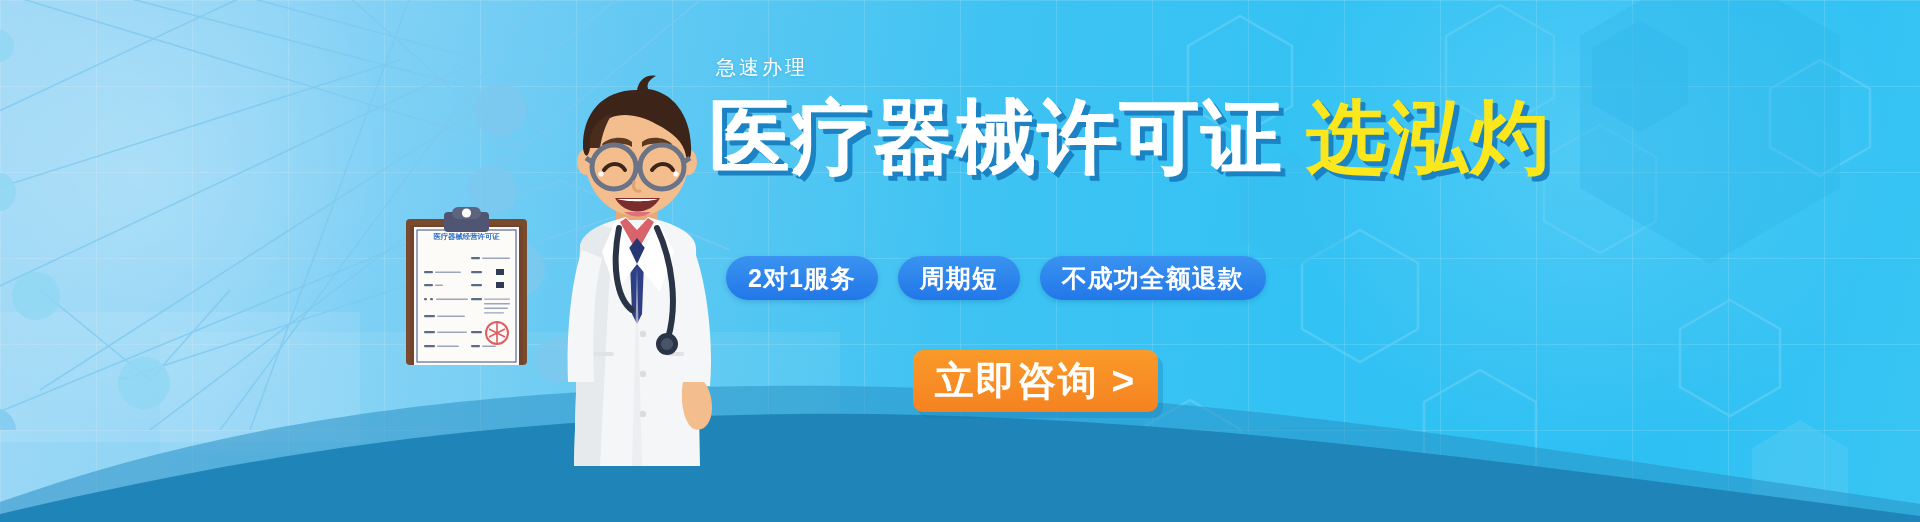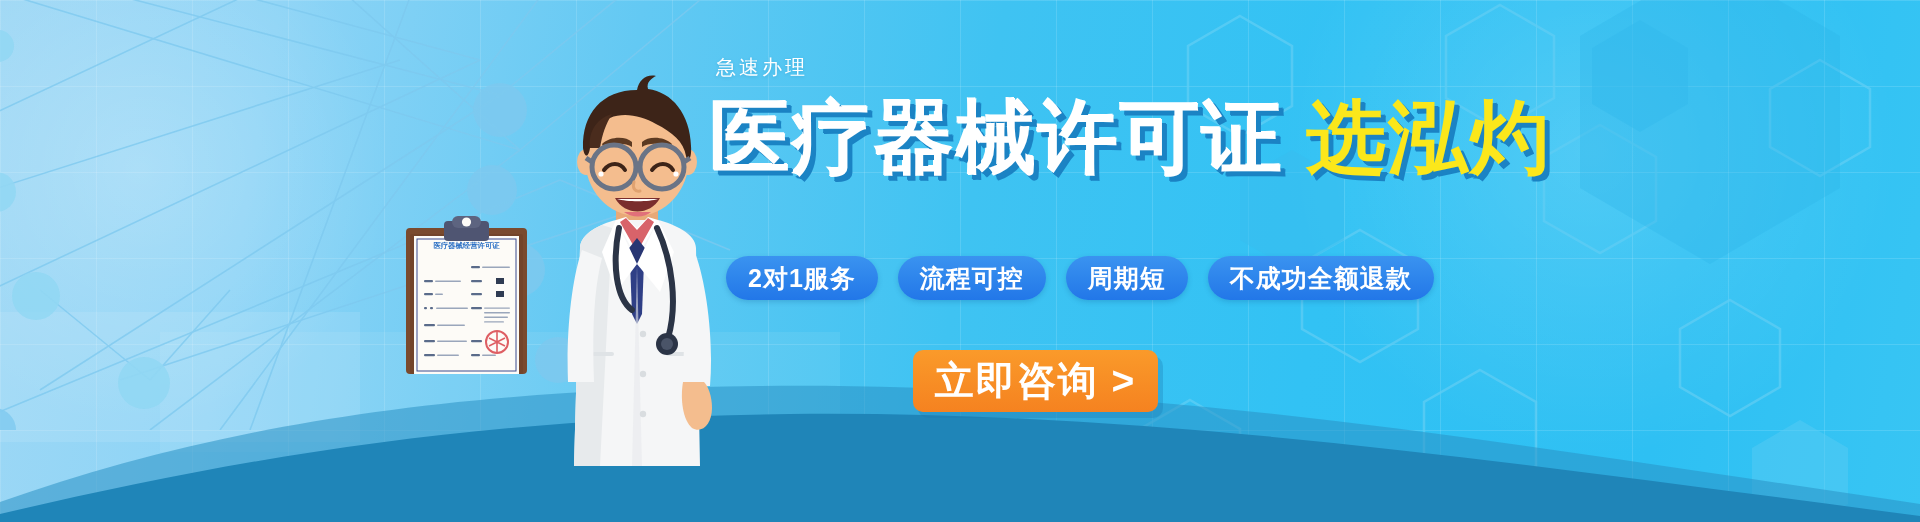--- a/index.html
+++ b/index.html
@@ -125,21 +125,21 @@
     box-shadow:5px 6px 0 rgba(28,120,175,.30);
     cursor:pointer;
     border:none;
     font-family:inherit;
   }
 
   
   .doctor { position:absolute; left:520px; top:52px; width:230px; height:430px; }
 
   
-  .clipboard { position:absolute; left:404px; top:214px; width:125px; height:160px; }
+  .clipboard { position:absolute; left:404px; top:205px; width:125px; height:160px; }
   .cb-doc-title {
     position:absolute; left:10px; top:26px; width:105px;
     text-align:center;
     font-size:8px; font-weight:bold; color:#2a6fc4;
     letter-spacing:0px;
     white-space:nowrap;
     transform:scale(.92);
   }
 </style>
 </head>
@@ -362,21 +362,20 @@
   <div class="content">
 
     <div class="eyebrow">急速办理</div>
 
     <div class="headline">
       <span class="hl-white">医疗器械许可证</span><span class="hl-yellow">选泓灼</span>
     </div>
 
     <div class="pills">
       <div class="pill">2对1服务</div>
-      <div class="pill">流程可控</div>
       <div class="pill">周期短</div>
       <div class="pill">不成功全额退款</div>
     </div>
 
     <div class="cta-wrap">
       <button class="cta">立即咨询 &gt;</button>
     </div>
 
   </div>
 </div>

